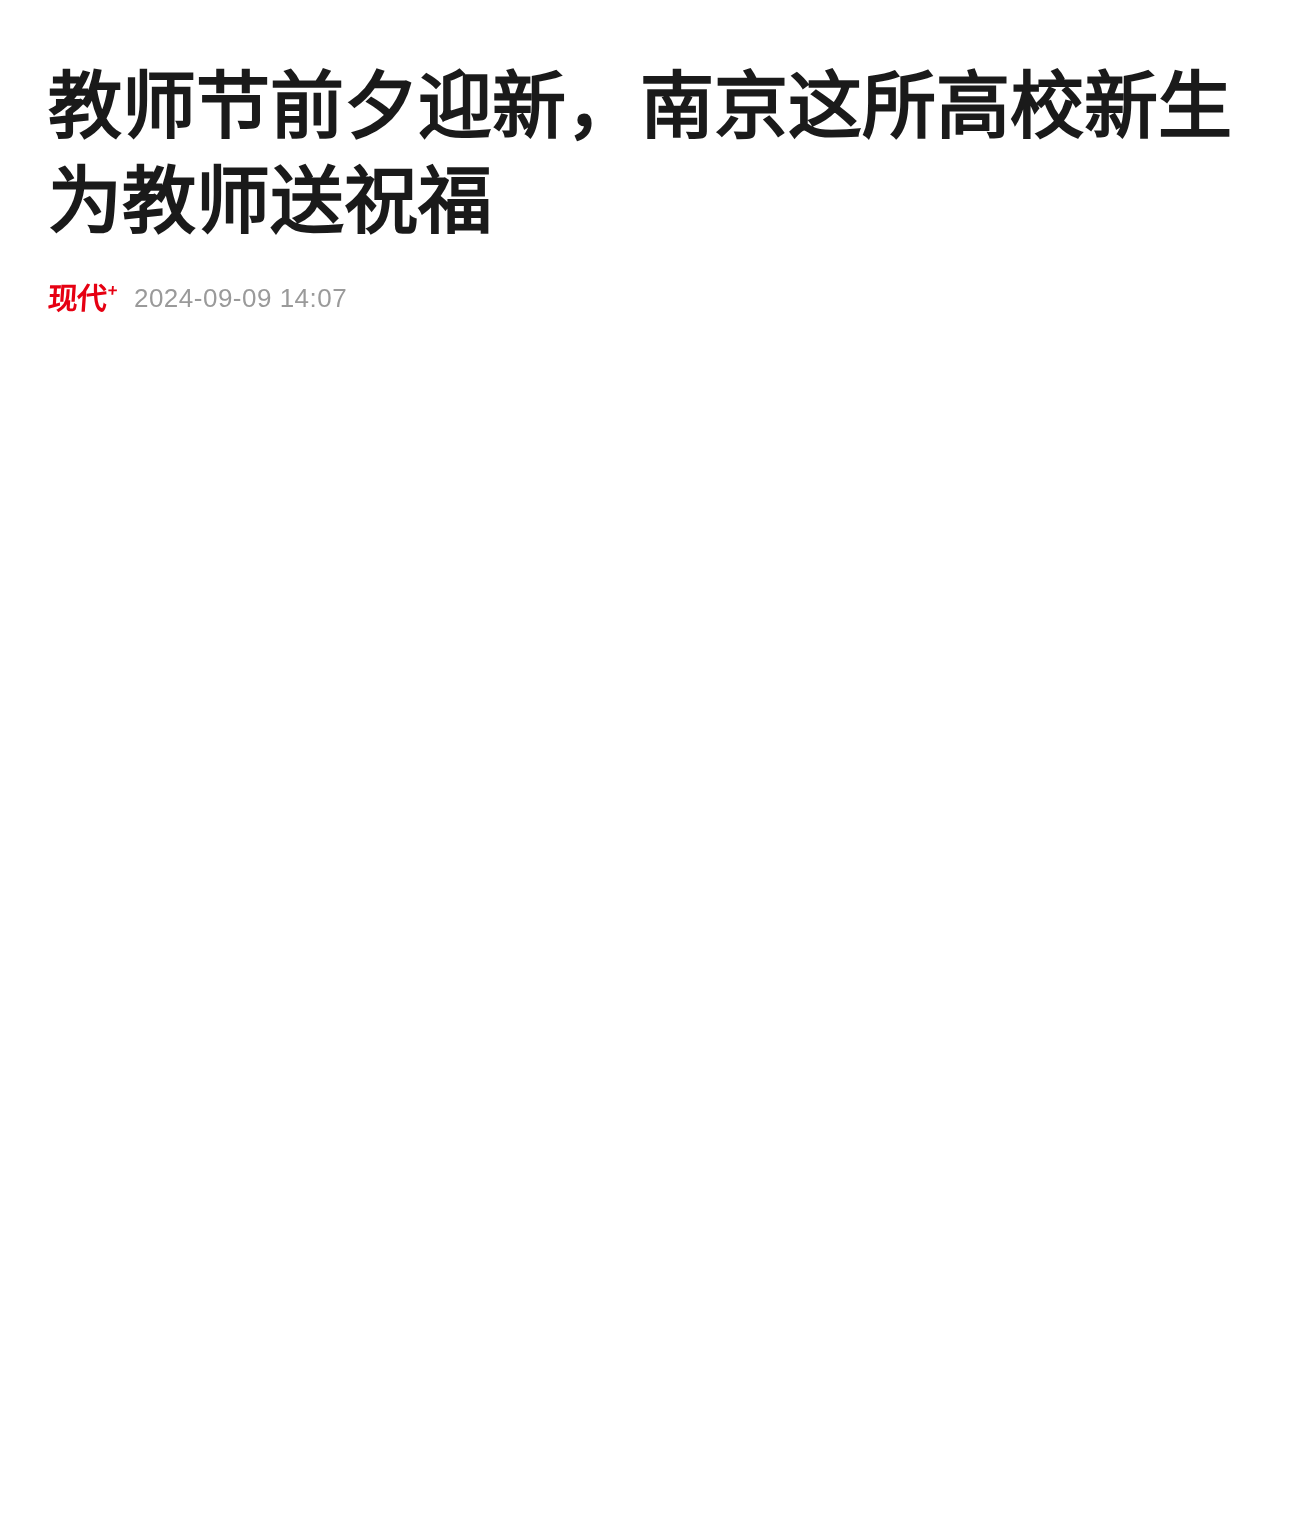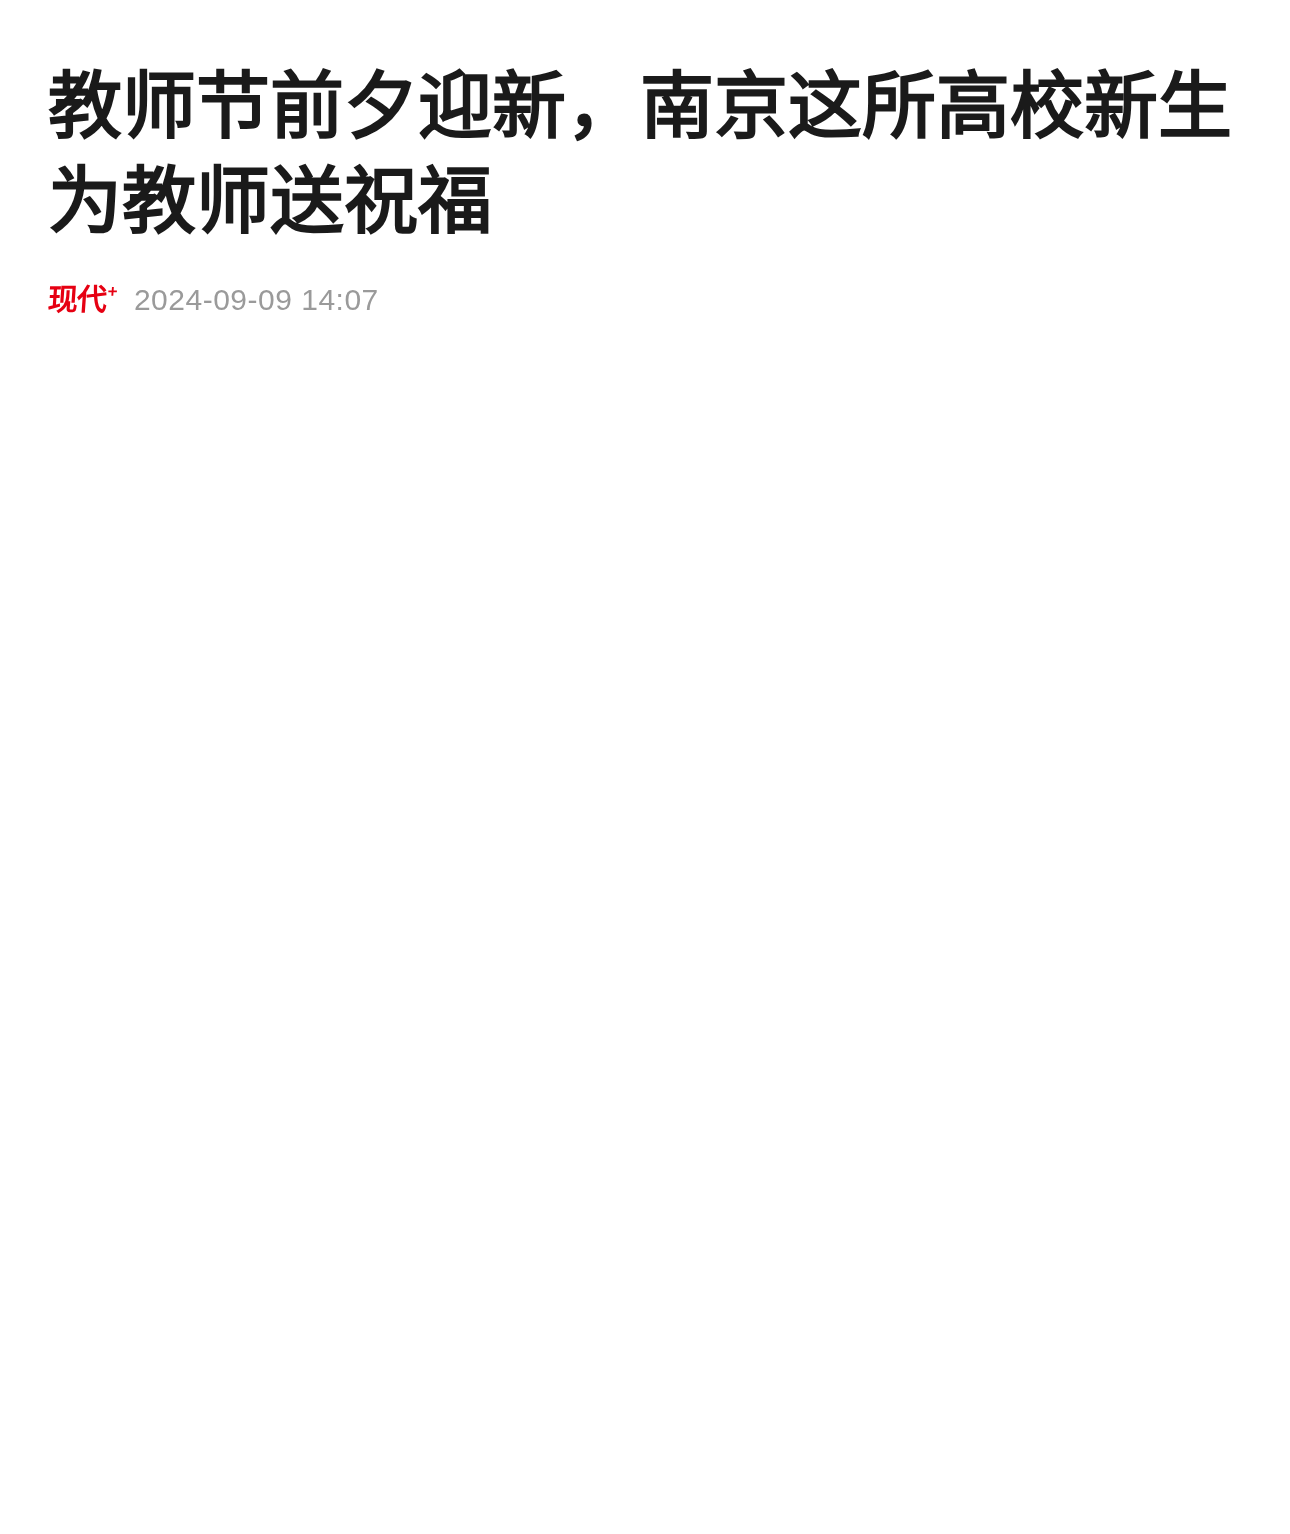--- a/index.html
+++ b/index.html
@@ -44,21 +44,21 @@
     transform: skewX(-4deg);
   }
   .source-logo .plus {
     font-size: 17px;
     line-height: 1;
     margin-left: 1px;
     position: relative;
     top: -2px;
   }
   .timestamp {
-    font-size: 30px;
+    font-size: 26px;
     color: #9a9a9a;
     letter-spacing: 0.5px;
     font-weight: 400;
   }
   .body-text {
     font-size: 50px;
     line-height: 1.74;
     color: #1a1a1a;
     text-align: justify;
     text-justify: inter-ideograph;

